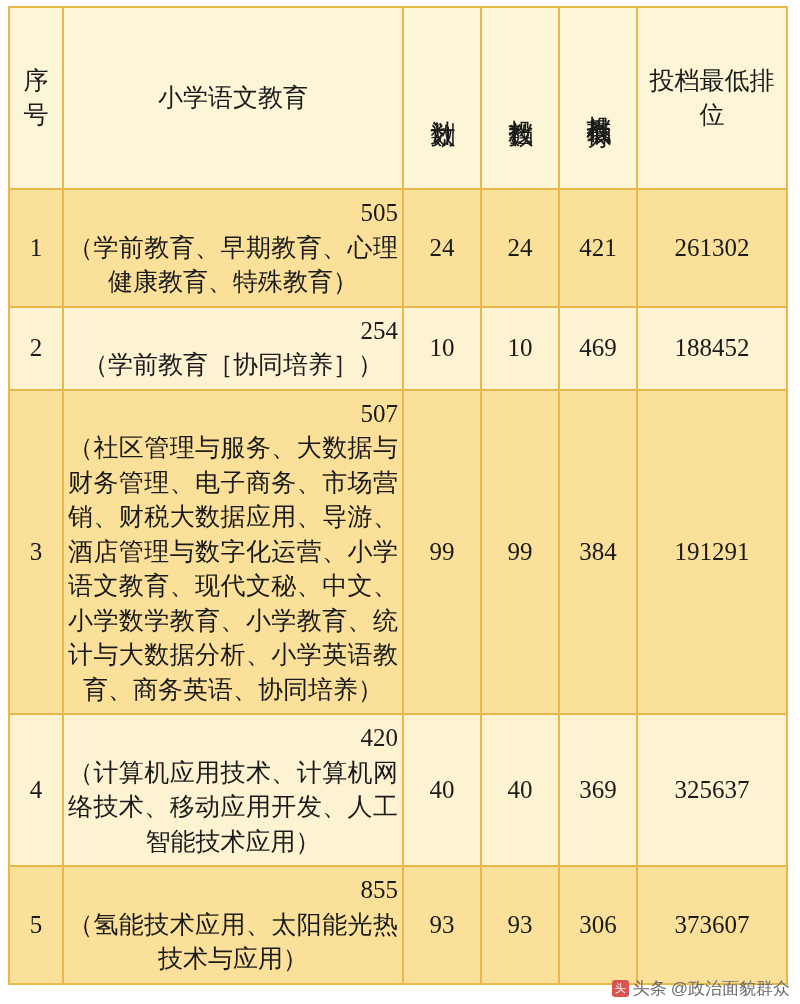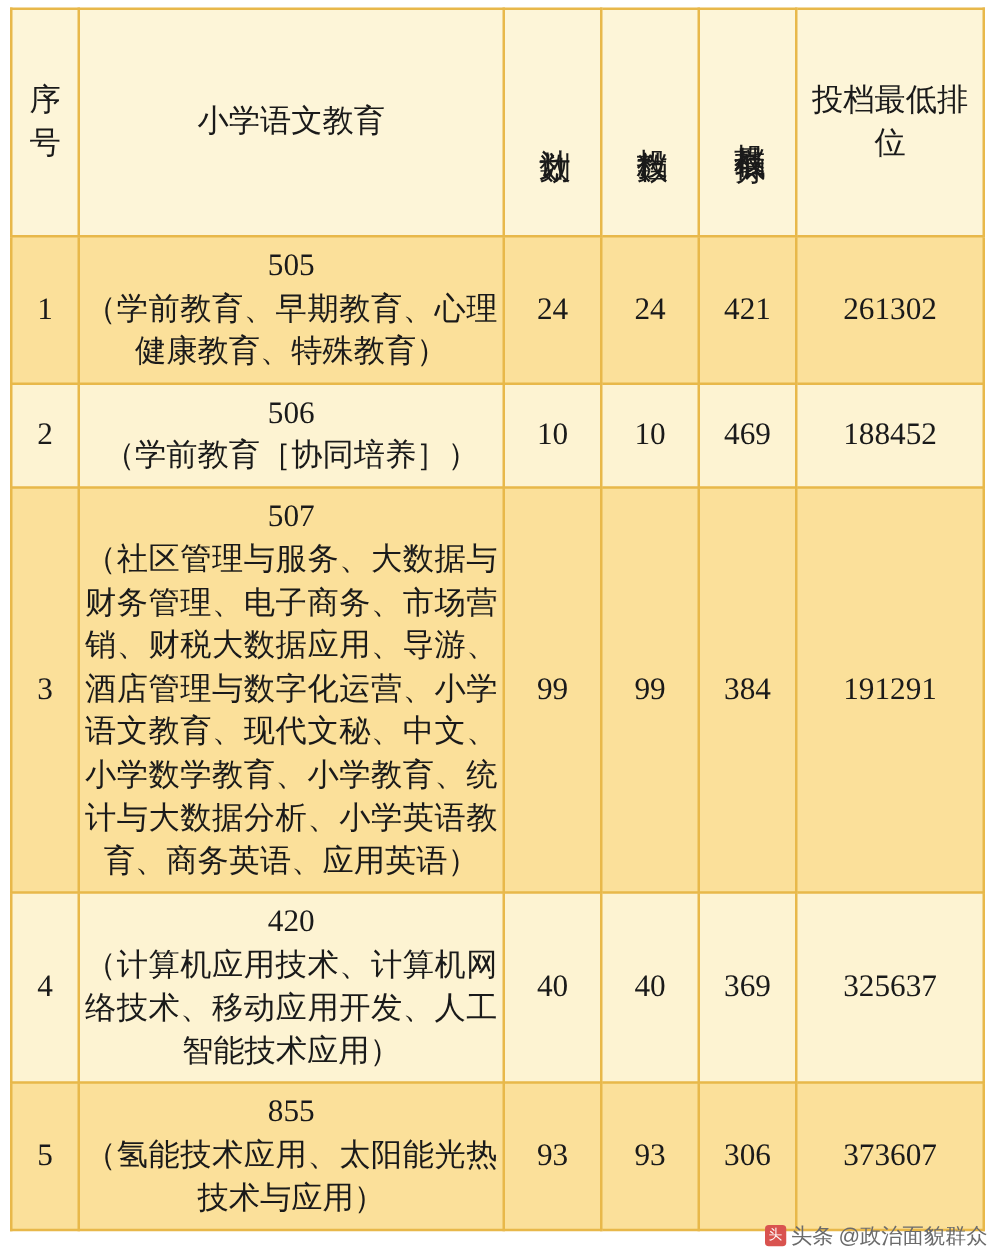--- a/index.html
+++ b/index.html
@@ -52,20 +52,21 @@
   tbody tr.band-a td { background: #fbe09a; }
   tbody tr.band-b td { background: #fdf3d2; }
 
   td.cell-name {
     text-align: center;
     padding: 8px 10px;
     line-height: 1.45;
   }
   td.cell-name .code {
     display: block;
+    text-align: right;
   }
   td.cell-name .majors {
     display: block;
     text-align: justify;
     text-align-last: center;
   }
   td.num { font-size: 25px; }
 
   #watermark {
     position: absolute;
@@ -132,33 +133,33 @@
         <span class="majors">（学前教育、早期教育、心理健康教育、特殊教育）</span>
       </td>
       <td class="num">24</td>
       <td class="num">24</td>
       <td class="num">421</td>
       <td class="num">261302</td>
     </tr>
     <tr class="band-b">
       <td class="num">2</td>
       <td class="cell-name">
-        <span class="code">506</span>
+        <span class="code">254</span>
         <span class="majors">（学前教育［协同培养］）</span>
       </td>
       <td class="num">10</td>
       <td class="num">10</td>
       <td class="num">469</td>
       <td class="num">188452</td>
     </tr>
     <tr class="band-a">
       <td class="num">3</td>
       <td class="cell-name">
         <span class="code">507</span>
-        <span class="majors">（社区管理与服务、大数据与财务管理、电子商务、市场营销、财税大数据应用、导游、酒店管理与数字化运营、小学语文教育、现代文秘、中文、小学数学教育、小学教育、统计与大数据分析、小学英语教育、商务英语、应用英语）</span>
+        <span class="majors">（社区管理与服务、大数据与财务管理、电子商务、市场营销、财税大数据应用、导游、酒店管理与数字化运营、小学语文教育、现代文秘、中文、小学数学教育、小学教育、统计与大数据分析、小学英语教育、商务英语、协同培养）</span>
       </td>
       <td class="num">99</td>
       <td class="num">99</td>
       <td class="num">384</td>
       <td class="num">191291</td>
     </tr>
     <tr class="band-b">
       <td class="num">4</td>
       <td class="cell-name">
         <span class="code">420</span>

